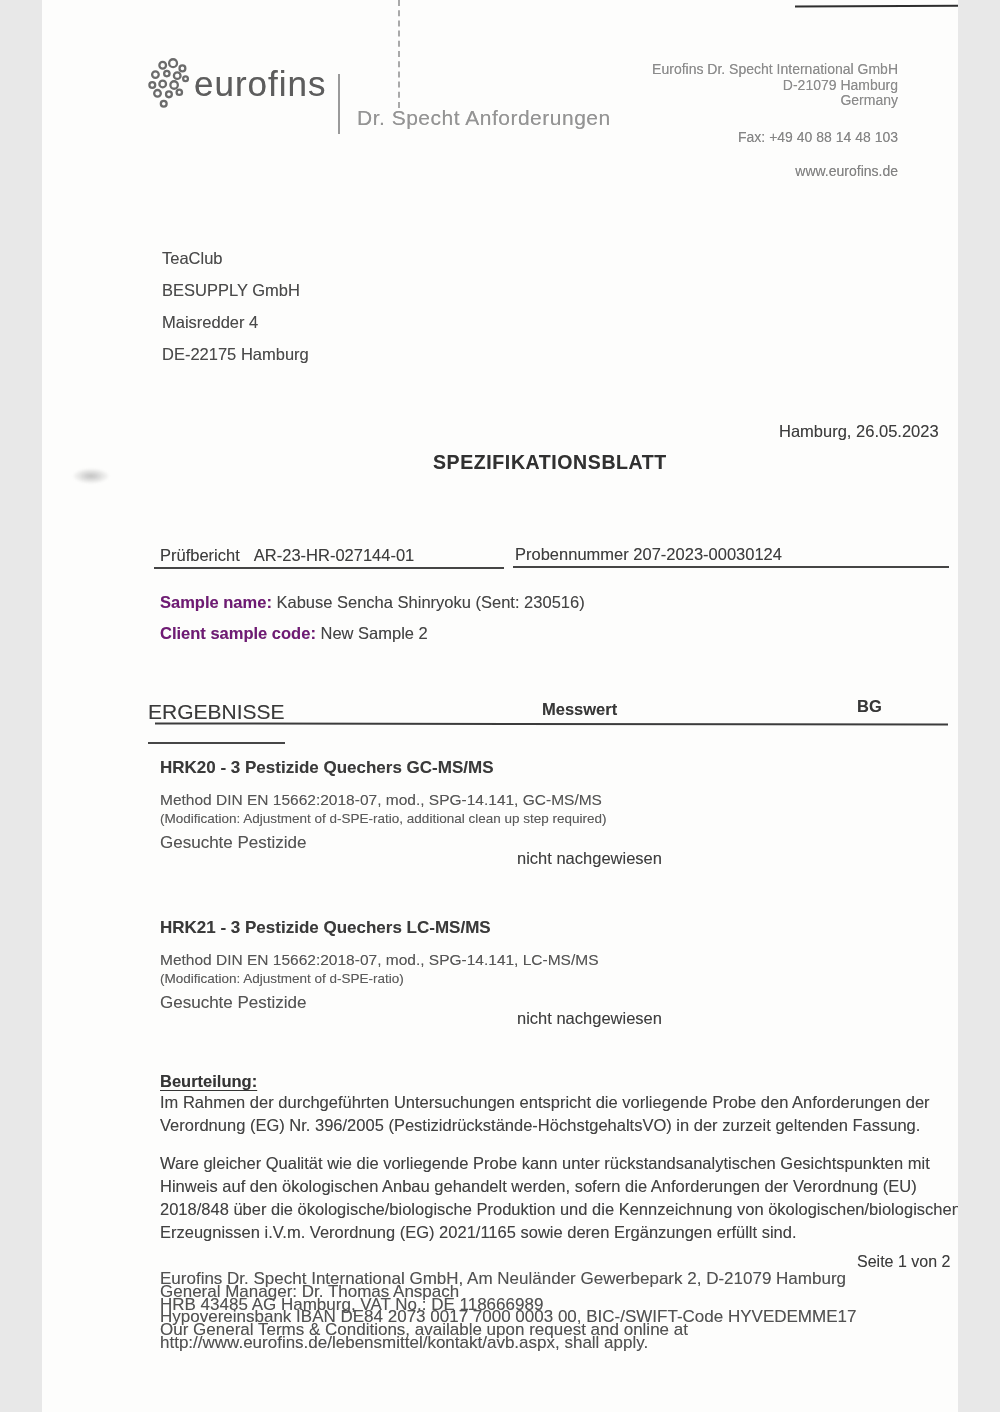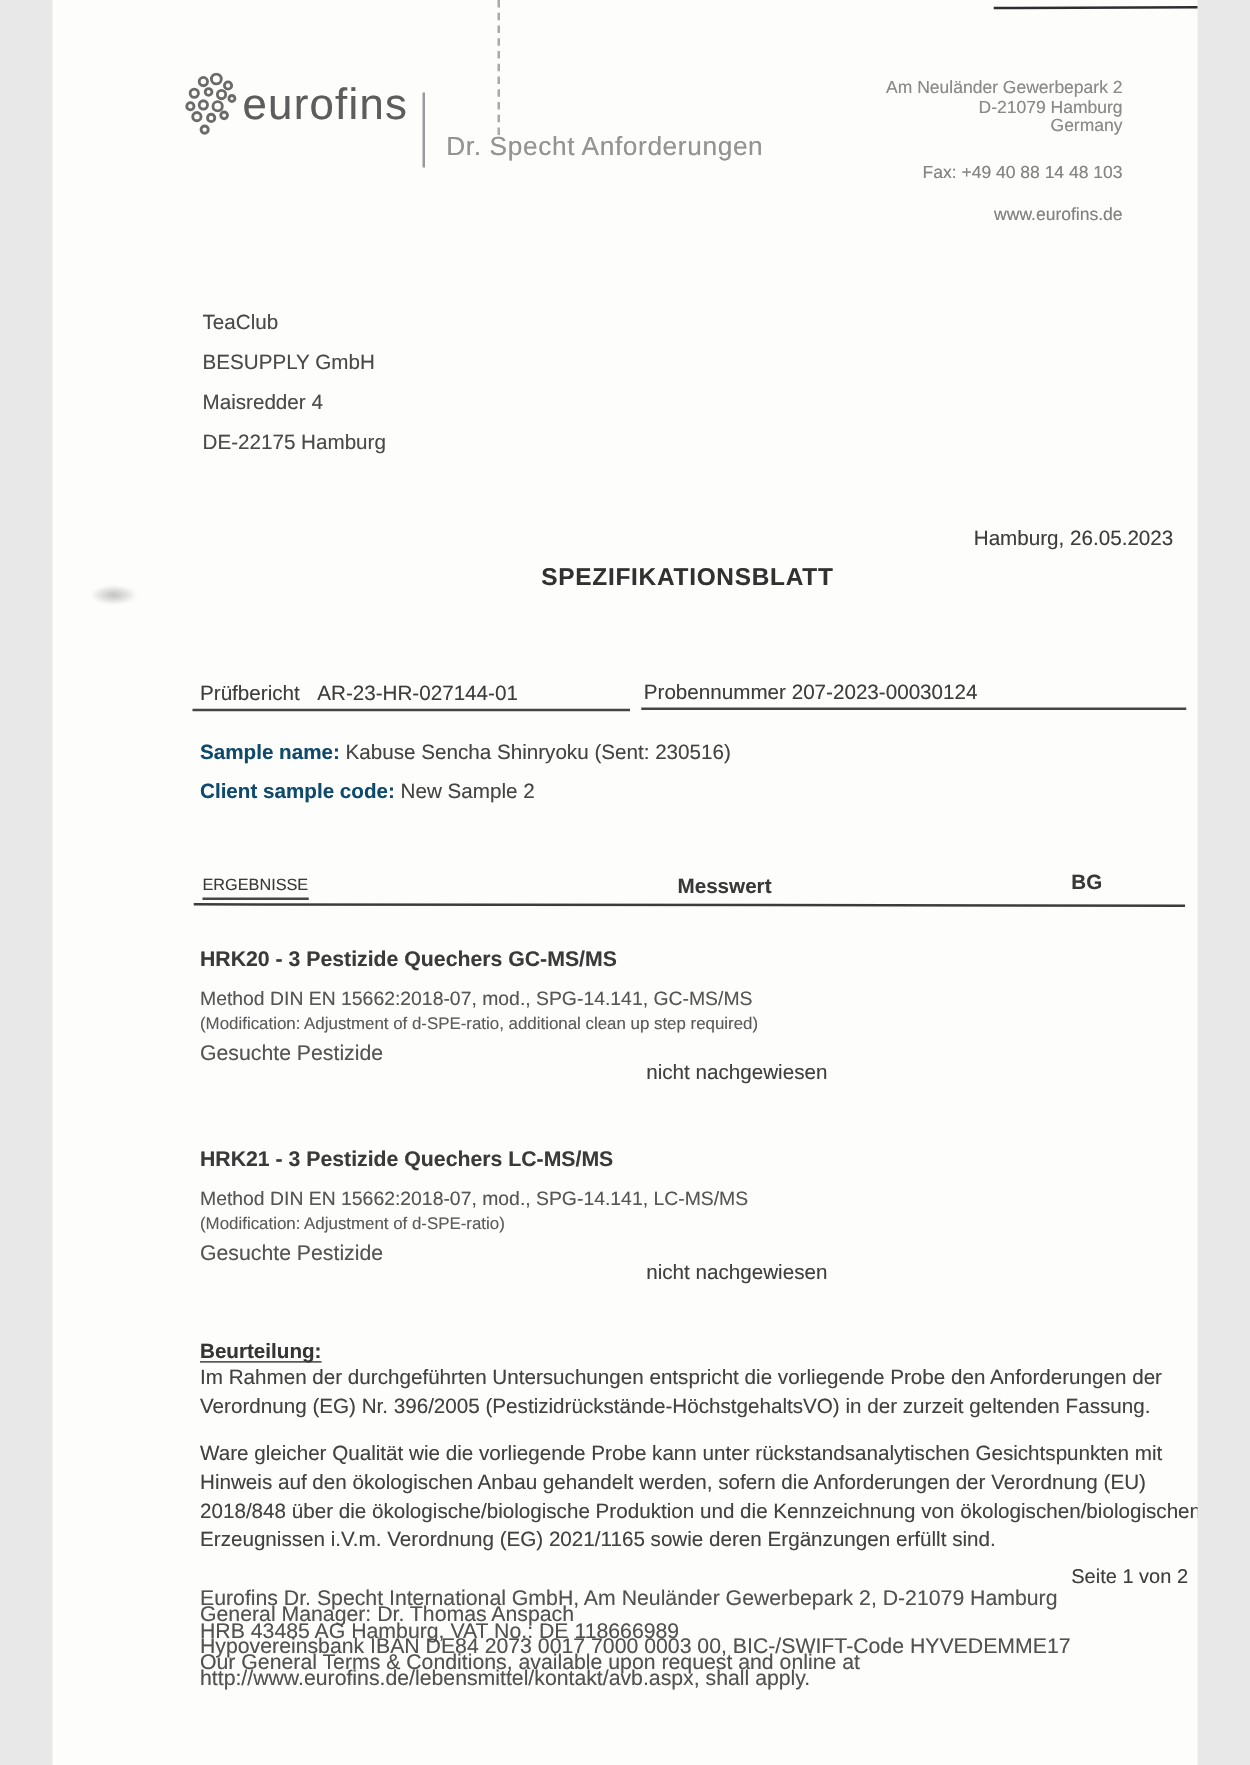--- a/index.html
+++ b/index.html
@@ -46,25 +46,25 @@
   
   .ref-report { left: 118px; top: 546px; font-size: 16.5px; color: #3d3d3d; }
   .ref-report .num { margin-left: 14px; }
   .ref-sample { left: 473px; top: 545px; font-size: 16.5px; color: #3d3d3d; }
   .ref-underline-l { left: 112px; top: 567px; width: 350px; height: 2px; background: #454545; }
   .ref-underline-r { left: 471px; top: 566px; width: 436px; height: 2px; background: #454545; }
 
   
   .sample-name { left: 118px; top: 593px; font-size: 16.5px; }
   .sample-code { left: 118px; top: 624px; font-size: 16.5px; }
-  .lbl { font-weight: 700; color: #0c4a6e; }
+  .lbl { font-weight: 700; color: #701a75; }
   .val { color: #454545; }
 
   
-  .res-col1 { left: 120px; top: 700px; font-size: 13px; color: #3a3a3a; border-bottom: 2px solid #474747; padding-bottom: 3px; }
+  .res-col1 { left: 106px; top: 700px; font-size: 21px; color: #3a3a3a; border-bottom: 2px solid #474747; padding-bottom: 18px; }
   .res-col2 { left: 500px; top: 700px; font-size: 16.5px; font-weight: 700; color: #383838; }
   .res-col3 { left: 815px; top: 697px; font-size: 16.5px; font-weight: 700; color: #383838; }
   .res-rule { left: 113px; top: 723px; width: 793px; height: 2px; background: #3c3c3c; transform: rotate(0.08deg); }
 
   
   .section { left: 118px; width: 800px; height: 120px; }
   .sec-0 { top: 752px; }
   .sec-1 { top: 912px; }
   .sec-title { position: absolute; left: 0; top: 6px; font-size: 17px; font-weight: 700; color: #3a3a3a; }
   .sec-method { position: absolute; left: 0; top: 39px; font-size: 15.5px; color: #565656; }
@@ -107,21 +107,21 @@
         <circle cx="21" cy="35" r="2.8"></circle>
         <circle cx="31" cy="33" r="2.6"></circle>
       <circle cx="16" cy="44" r="2.8"></circle>
     </g>
   </svg>
   <div class="abs logo-text">eurofins</div>
   <div class="abs logo-divider"></div>
   <div class="abs logo-division">Dr. Specht Anforderungen</div>
 
   <div class="abs letterhead">
-    <div>Am Neuländer Gewerbepark 2</div>
+    <div>Eurofins Dr. Specht International GmbH</div>
     <div>D-21079 Hamburg</div>
     <div>Germany</div>
     <div class="grp-tel">
       <div>Fax: +49 40 88 14 48 103</div>
     </div>
     <div class="grp-mail">
       <div>www.eurofins.de</div>
     </div>
   </div>
 

